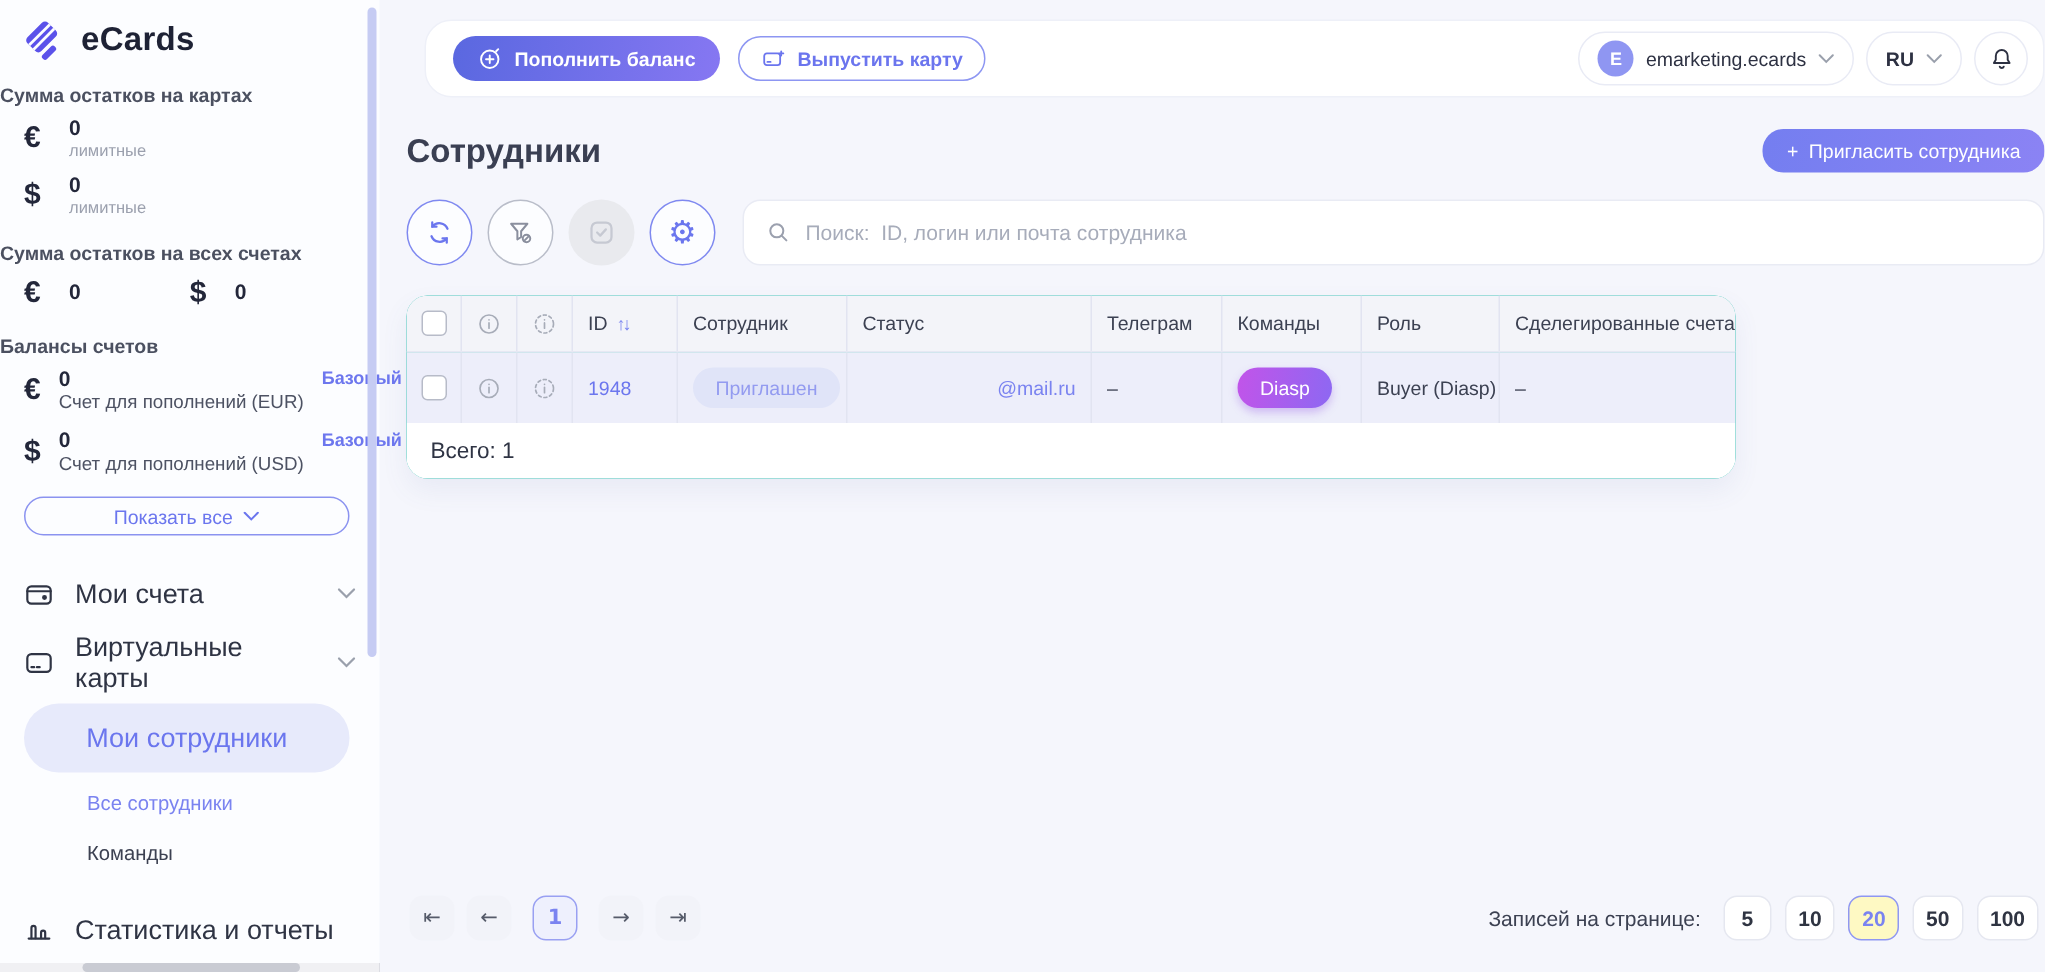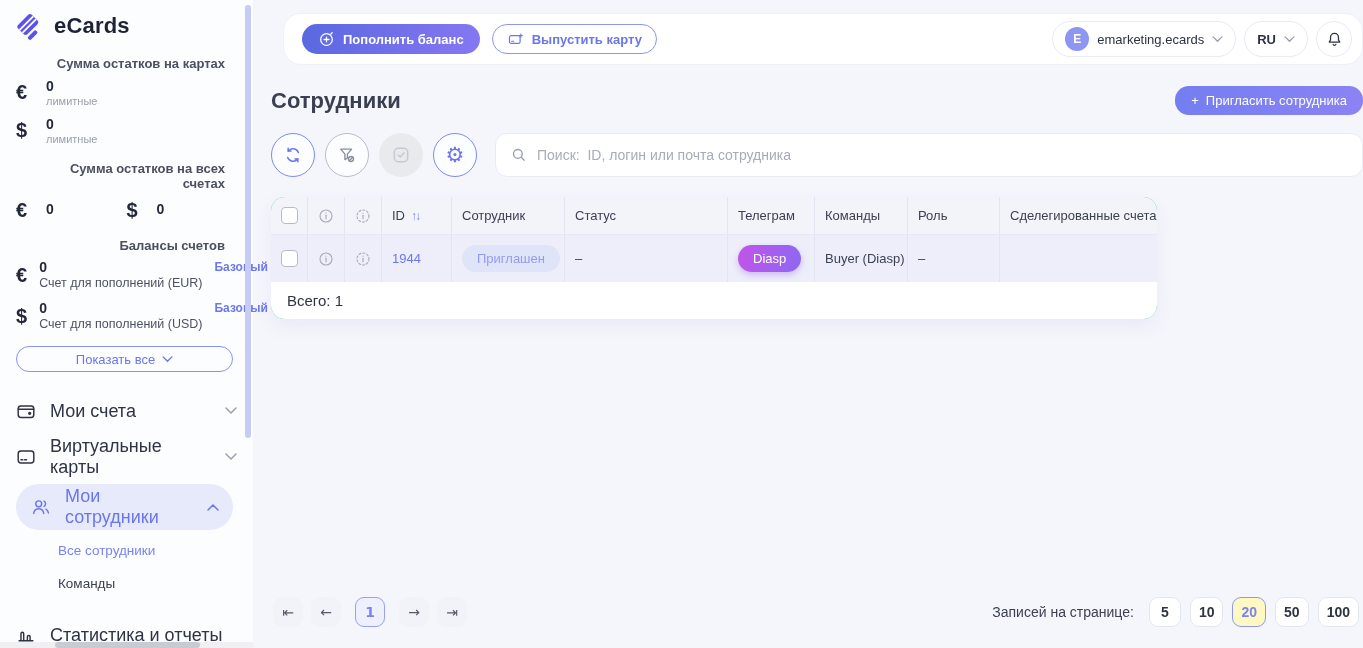--- a/index.html
+++ b/index.html
@@ -3,21 +3,21 @@
 <meta charset="utf-8">
 <style>
   * { margin:0; padding:0; box-sizing:border-box; }
   html,body { width:1363px; height:648px; overflow:hidden;
     font-family:"Liberation Sans","DejaVu Sans",sans-serif; background:#f5f6fc; color:#2f3444; }
 
   
   .sidebar { position:fixed; left:0; top:0; width:253px; height:648px; background:#fcfdff; }
   .logo { display:flex; align-items:center; gap:8px; padding:10px 0 0 14px; }
   .logo-text { font-size:22px; font-weight:700; color:#1e2235; letter-spacing:.2px; }
-  .sb-label { padding:0 28px; margin-top:14px; font-size:13px; font-weight:600; color:#4b5060;text-align:right; }
+  .sb-label { padding:0 0; margin-top:14px; font-size:13px; font-weight:600; color:#4b5060; }
   .bal-row { display:flex; align-items:flex-start; gap:12px; padding:6px 16px 2px; }
   .cur { font-size:20px; font-weight:600; color:#23273a; width:18px; margin-top:4px; }
   .bal-val { font-size:14px; font-weight:700; color:#23273a; line-height:15px; }
   .bal-note { display:block; font-size:11px; color:#9ba0ae; }
   .sum-row { display:flex; align-items:center; padding:4px 16px 2px; }
   .sum-pair { display:flex; align-items:center; gap:12px; width:115px; }
   .sum-val { font-size:14px; font-weight:700; color:#23273a; }
   .acct { display:flex; gap:12px; padding:7px 16px 4px; }
   .acct-mid { flex:1; }
   .acct-badge { font-size:12px; font-weight:600; color:#6d77ee; white-space:nowrap; }
@@ -25,21 +25,21 @@
   .show-all { display:flex; align-items:center; justify-content:center; gap:7px; margin:11px 20px 12px 16px;
     width:217px; height:26px; border:1px solid #8b93f0; border-radius:14px; background:transparent;
     color:#6b76ee; font-size:13px; cursor:pointer; }
   .nav { margin-top:16px; }
   .nav-item { display:flex; align-items:center; gap:13px; height:46px; padding:0 16px 0 15px;
     font-size:18px; font-weight:500; color:#2f3444; cursor:pointer; }
   .nav-item .lbl { flex:1; }
   .nav-item svg.ni { color:#2f3444; }
   .nav-item .chev { color:#9aa0ac; }
   .nav-item.active { margin:4px 20px 4px 16px; padding:0 14px; border-radius:24px; background:#e7eafb;
-    color:#6b76ee; }
+    color:#6b76ee;flex-direction:column; }
   .nav-item.active svg.ni, .nav-item.active .chev { color:#6b76ee; }
   .subnav-item { padding:9px 16px 9px 58px; font-size:13.5px; color:#3c4152; cursor:pointer; }
   .subnav-item.active { color:#7a83f0; }
   .vscroll-thumb { position:fixed; left:245px; top:5px; width:6px; height:433px; background:#c6ccf3; border-radius:3px; }
   .hscroll { position:fixed; left:0; bottom:0; width:253px; height:6px; background:#f0f0f3; }
   .hscroll-thumb { position:absolute; left:55px; top:0; width:145px; height:6px; background:#c9cbd3; border-radius:3px; }
 
   
   .main { margin-left:253px; padding:13px 0 0 18px; }
   .topbar { margin-left:12px; height:52px; background:#ffffff; border:1px solid #eef0f8; border-radius:18px;
@@ -374,24 +374,27 @@
         </svg>
       </div>
       <div class="cell ic">
         <svg width="18" height="18" viewBox="0 0 24 24" fill="none" stroke="currentColor" stroke-width="1.5" stroke-linecap="round">
           <circle cx="12" cy="12" r="8" stroke-dasharray="2.6 2.6"></circle>
             <path d="M12 11v4.8"></path>
             <path d="M12 8.2v.1"></path>
         </svg>
       </div>
       <div class="cell">
-        <span class="id-link">1944</span>
+        <span class="id-link">1948</span>
       </div>
       <div class="cell">
         <span class="chip-status">Приглашен</span>
+      </div>
+      <div class="cell right">
+        <span class="email-link">@mail.ru</span>
       </div>
       <div class="cell">–</div>
       <div class="cell">
         <span class="chip-team">Diasp</span>
       </div>
       <div class="cell">Buyer (Diasp)</div>
       <div class="cell">–</div>
     </div>
 
     <div class="tfoot">

